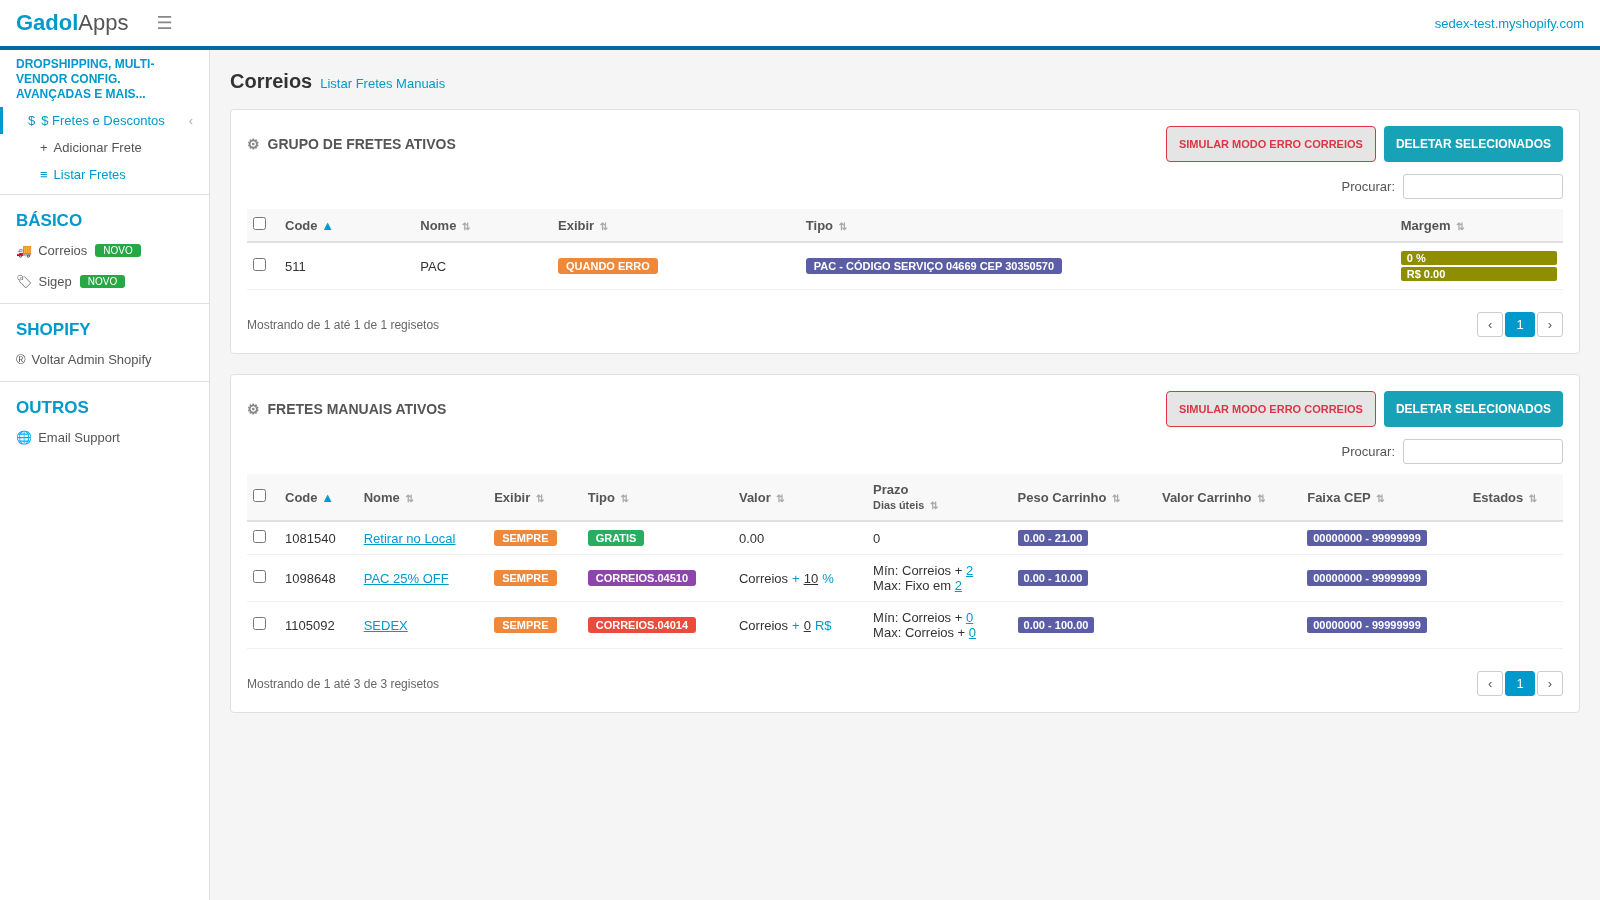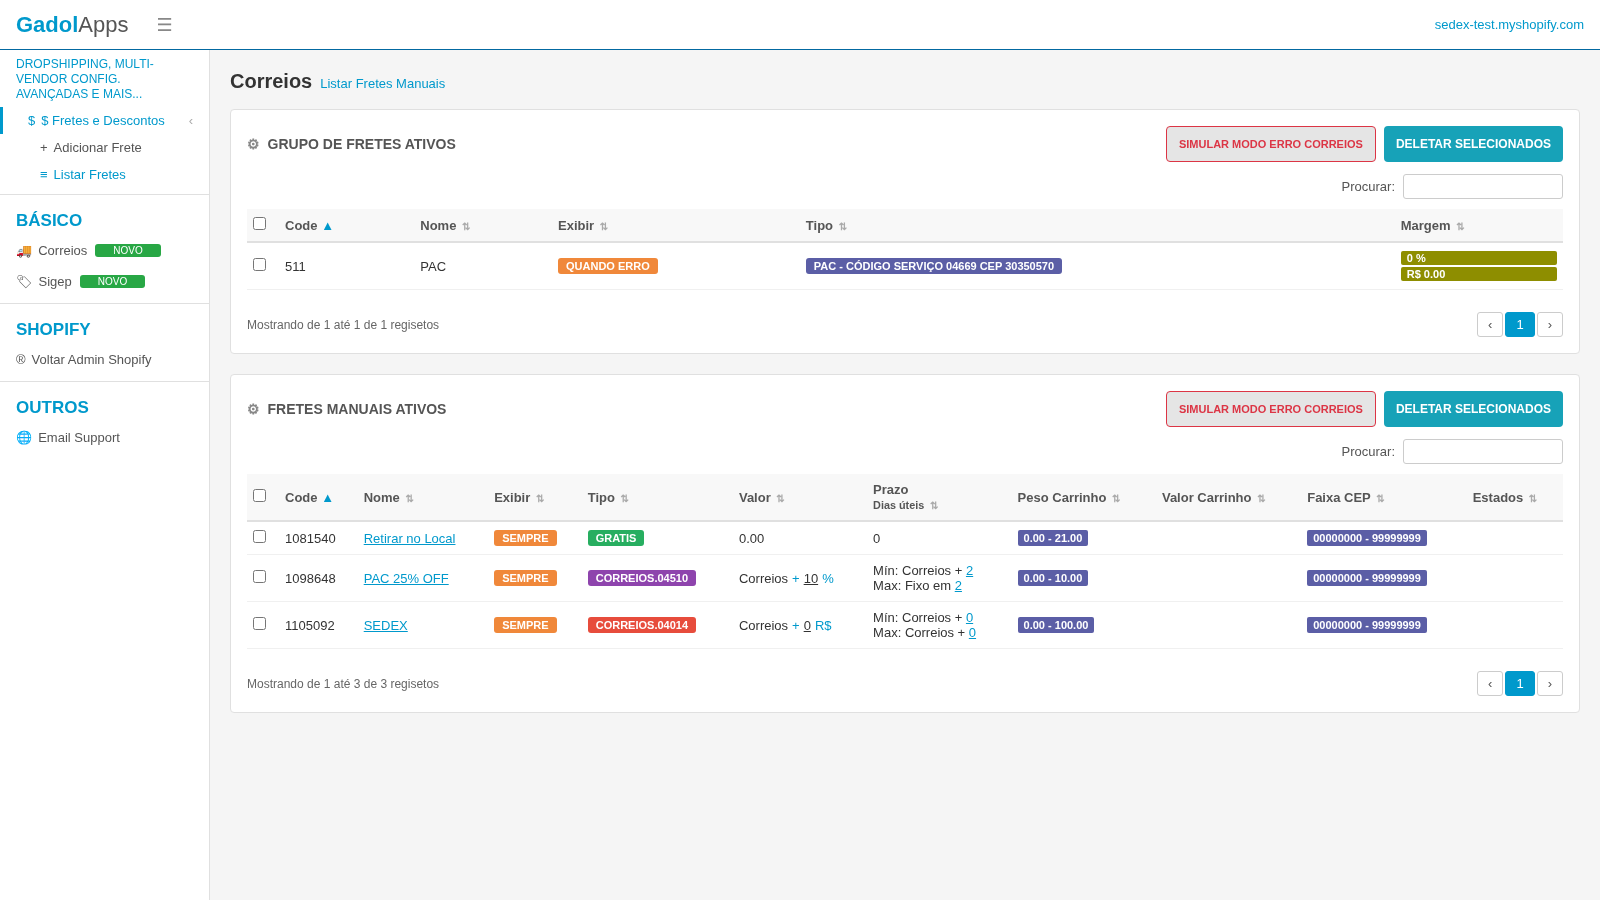--- a/index.html
+++ b/index.html
@@ -1,37 +1,37 @@
 <!DOCTYPE html>
 <html><head>
   <meta charset="utf-8">
   <style>
     * { box-sizing: border-box; margin: 0; padding: 0; }
     body { font-family: Arial, sans-serif; font-size: 13px; background: #f5f5f5; color: #333; }
 
     
     .app-wrapper { display: flex; flex-direction: column; min-height: 900px; }
-    .top-bar { display: flex; align-items: center; justify-content: space-between; background: #fff; padding: 0 16px; height: 50px; border-bottom: 1px solid #0369a1; }
+    .top-bar { display: flex; align-items: center; justify-content: space-between; background: #fff; padding: 0 16px; height: 50px; border-bottom: 4px solid #0369a1; }
     .main-layout { display: flex; flex: 1; }
     .sidebar { width: 210px; background: #fff; border-right: 1px solid #e0e0e0; padding: 0; min-height: 850px; }
     .content { flex: 1; padding: 20px; }
 
     
     .logo { display: flex; align-items: center; }
     .logo-gadol { color: #0099cc; font-size: 22px; font-weight: bold; }
     .logo-apps { color: #555; font-size: 22px; }
     .hamburger { color: #888; font-size: 18px; margin-left: 16px; cursor: pointer; }
     .shop-url { color: #0099cc; font-size: 13px; }
 
     
     .sidebar-section-header { color: #0099cc; font-size: 17px; font-weight: bold; padding: 10px 16px 4px; text-transform: uppercase; }
     .sidebar-item { display: flex; align-items: center; padding: 8px 16px; cursor: pointer; color: #555; font-size: 13px; }
-    .sidebar-item .badge { background: #28a745; color: #fff; font-size: 10px; border-radius: 3px; padding: 1px 18px; margin-left: 8px; }
+    .sidebar-item .badge { background: #28a745; color: #fff; font-size: 10px; border-radius: 3px; padding: 1px 8px; margin-left: 8px; }
     .sidebar-parent { padding: 6px 16px; }
-    .sidebar-parent-label { color: #0099cc; font-size: 12px; font-weight: normal; cursor: pointer; }
+    .sidebar-parent-label { color: #0099cc; font-size: 12px; font-weight: bold; cursor: pointer; }
     .sidebar-child { padding: 6px 16px 6px 28px; cursor: pointer; color: #555; font-size: 13px; display: flex; align-items: center; }
     .sidebar-child.active { color: #0099cc; }
     .sidebar-divider { border: none; border-top: 1px solid #e0e0e0; margin: 6px 0; }
 
     
     .page-title-row { display: flex; align-items: baseline; gap: 8px; margin-bottom: 16px; }
     .page-title { font-size: 20px; font-weight: bold; color: #333; }
     .page-subtitle { font-size: 13px; color: #0099cc; cursor: pointer; }
 
     

